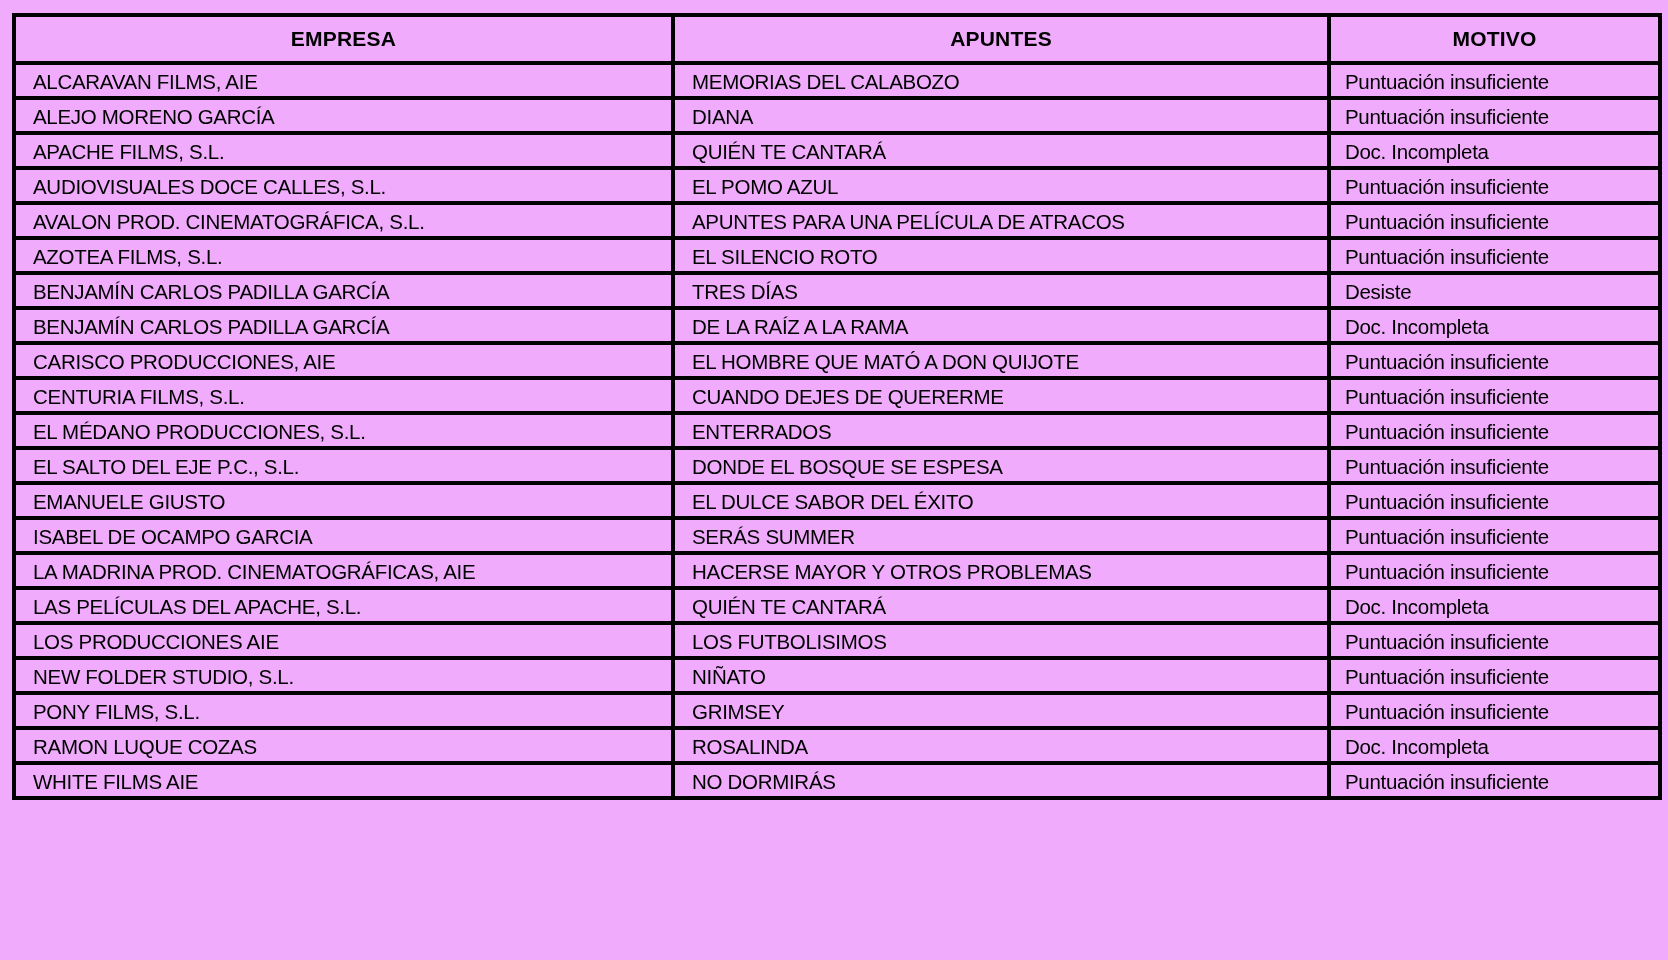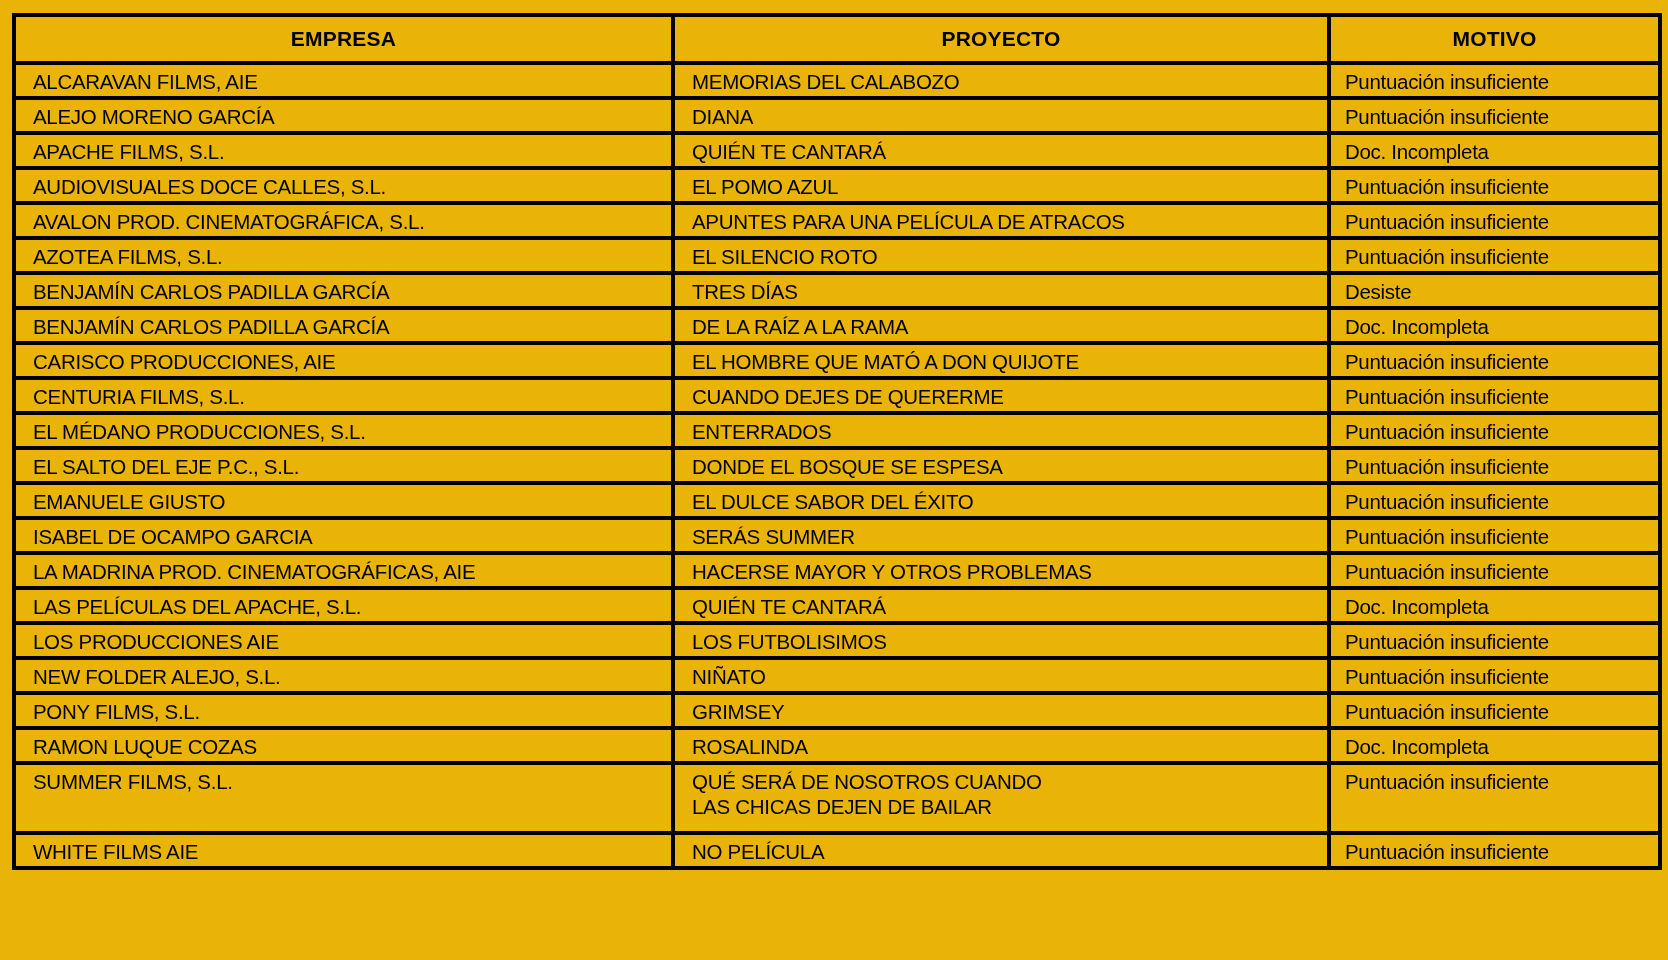--- a/index.html
+++ b/index.html
@@ -4,21 +4,21 @@
 <style>
   html, body {
     margin: 0;
     padding: 0;
     background: #ffffff;
   }
   .page {
     position: relative;
     width: 1668px;
     height: 960px;
-    background: #eab308;
+    background: #f0abfc;
     font-family: "Liberation Sans", "DejaVu Sans", sans-serif;
     color: #000000;
     overflow: hidden;
   }
   table.doc-table {
     position: absolute;
     left: 12px;
     top: 13px;
     width: 1646px;
     border-collapse: collapse;
@@ -57,21 +57,21 @@
 <div class="page">
   <table class="doc-table">
     <colgroup>
       <col style="width:659px">
       <col style="width:656px">
       <col style="width:331px">
     </colgroup>
     <thead>
       <tr>
         <th>EMPRESA</th>
-        <th>PROYECTO</th>
+        <th>APUNTES</th>
         <th>MOTIVO</th>
       </tr>
     </thead>
     <tbody id="table-body">
   <tr class="data-row">
     <td class="c-empresa">ALCARAVAN FILMS, AIE</td>
     <td class="c-proyecto">MEMORIAS DEL CALABOZO</td>
     <td class="c-motivo">Puntuación insuficiente</td>
   </tr>
 
@@ -166,45 +166,39 @@
     <td class="c-motivo">Doc. Incompleta</td>
   </tr>
 
   <tr class="data-row">
     <td class="c-empresa">LOS PRODUCCIONES AIE</td>
     <td class="c-proyecto">LOS FUTBOLISIMOS</td>
     <td class="c-motivo">Puntuación insuficiente</td>
   </tr>
 
   <tr class="data-row">
-    <td class="c-empresa">NEW FOLDER ALEJO, S.L.</td>
+    <td class="c-empresa">NEW FOLDER STUDIO, S.L.</td>
     <td class="c-proyecto">NIÑATO</td>
     <td class="c-motivo">Puntuación insuficiente</td>
   </tr>
 
   <tr class="data-row">
     <td class="c-empresa">PONY FILMS, S.L.</td>
     <td class="c-proyecto">GRIMSEY</td>
     <td class="c-motivo">Puntuación insuficiente</td>
   </tr>
 
   <tr class="data-row">
     <td class="c-empresa">RAMON LUQUE COZAS</td>
     <td class="c-proyecto">ROSALINDA</td>
     <td class="c-motivo">Doc. Incompleta</td>
   </tr>
 
-  <tr class="data-row tall">
-    <td class="c-empresa">SUMMER FILMS, S.L.</td>
-    <td class="c-proyecto">QUÉ SERÁ DE NOSOTROS CUANDO
- LAS CHICAS DEJEN DE BAILAR</td>
-    <td class="c-motivo">Puntuación insuficiente</td>
-  </tr>
 
   <tr class="data-row">
     <td class="c-empresa">WHITE FILMS AIE</td>
-    <td class="c-proyecto">NO PELÍCULA</td>
+    <td class="c-proyecto">NO DORMIRÁS</td>
     <td class="c-motivo">Puntuación insuficiente</td>
   </tr>
 
 </tbody>
   </table>
 </div>
 
 </body></html>

